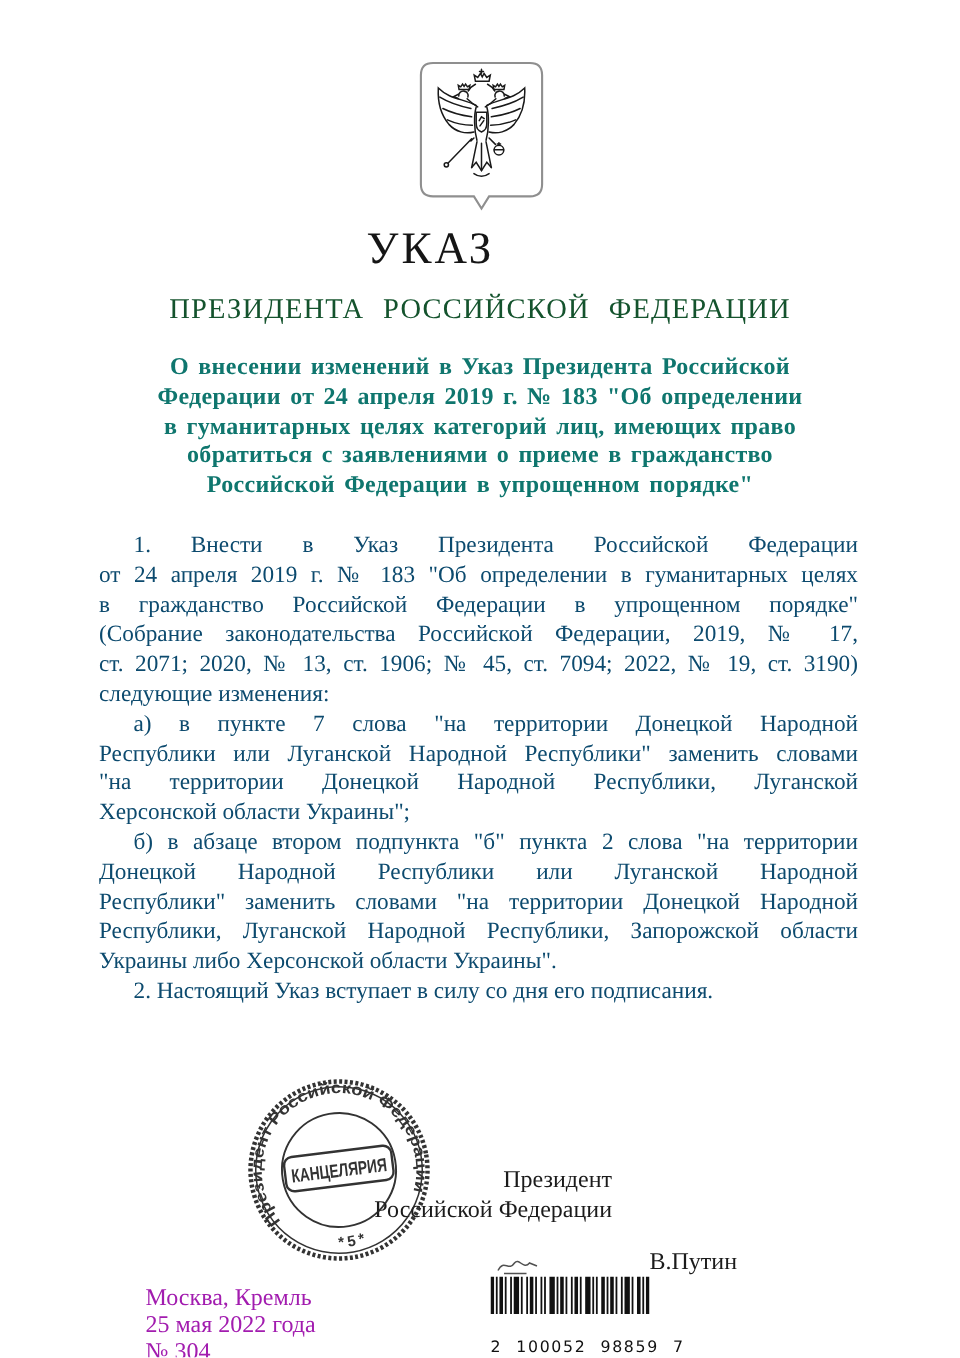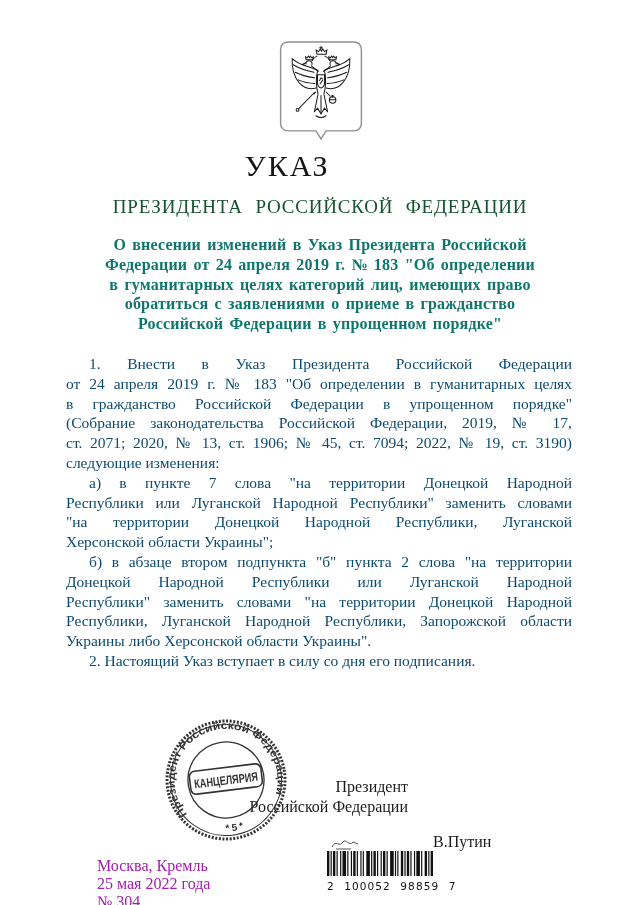--- a/index.html
+++ b/index.html
@@ -51,21 +51,21 @@
 
   
   .footer{
     left:77px;top:857px;font-size:16px;line-height:18.2px;color:#a21caf;margin-left:20px;
   }
 
   
   .reg-mark{left:330px;top:837px;opacity:.85;}
   .barcode{left:327px;top:851px;width:106px;}
   .barcode-digits{
-    margin-top:0;text-align:center;white-space:nowrap;
+    margin-top:11px;text-align:center;white-space:nowrap;
     font-family:"DejaVu Sans","Liberation Sans",sans-serif;
     font-size:10.5px;letter-spacing:1.1px;word-spacing:5px;color:#111;
   }
 </style>
 </head>
 <body>
 
 <div class="page">
 
   <svg class="abs emblem" viewBox="0 0 82 99">

